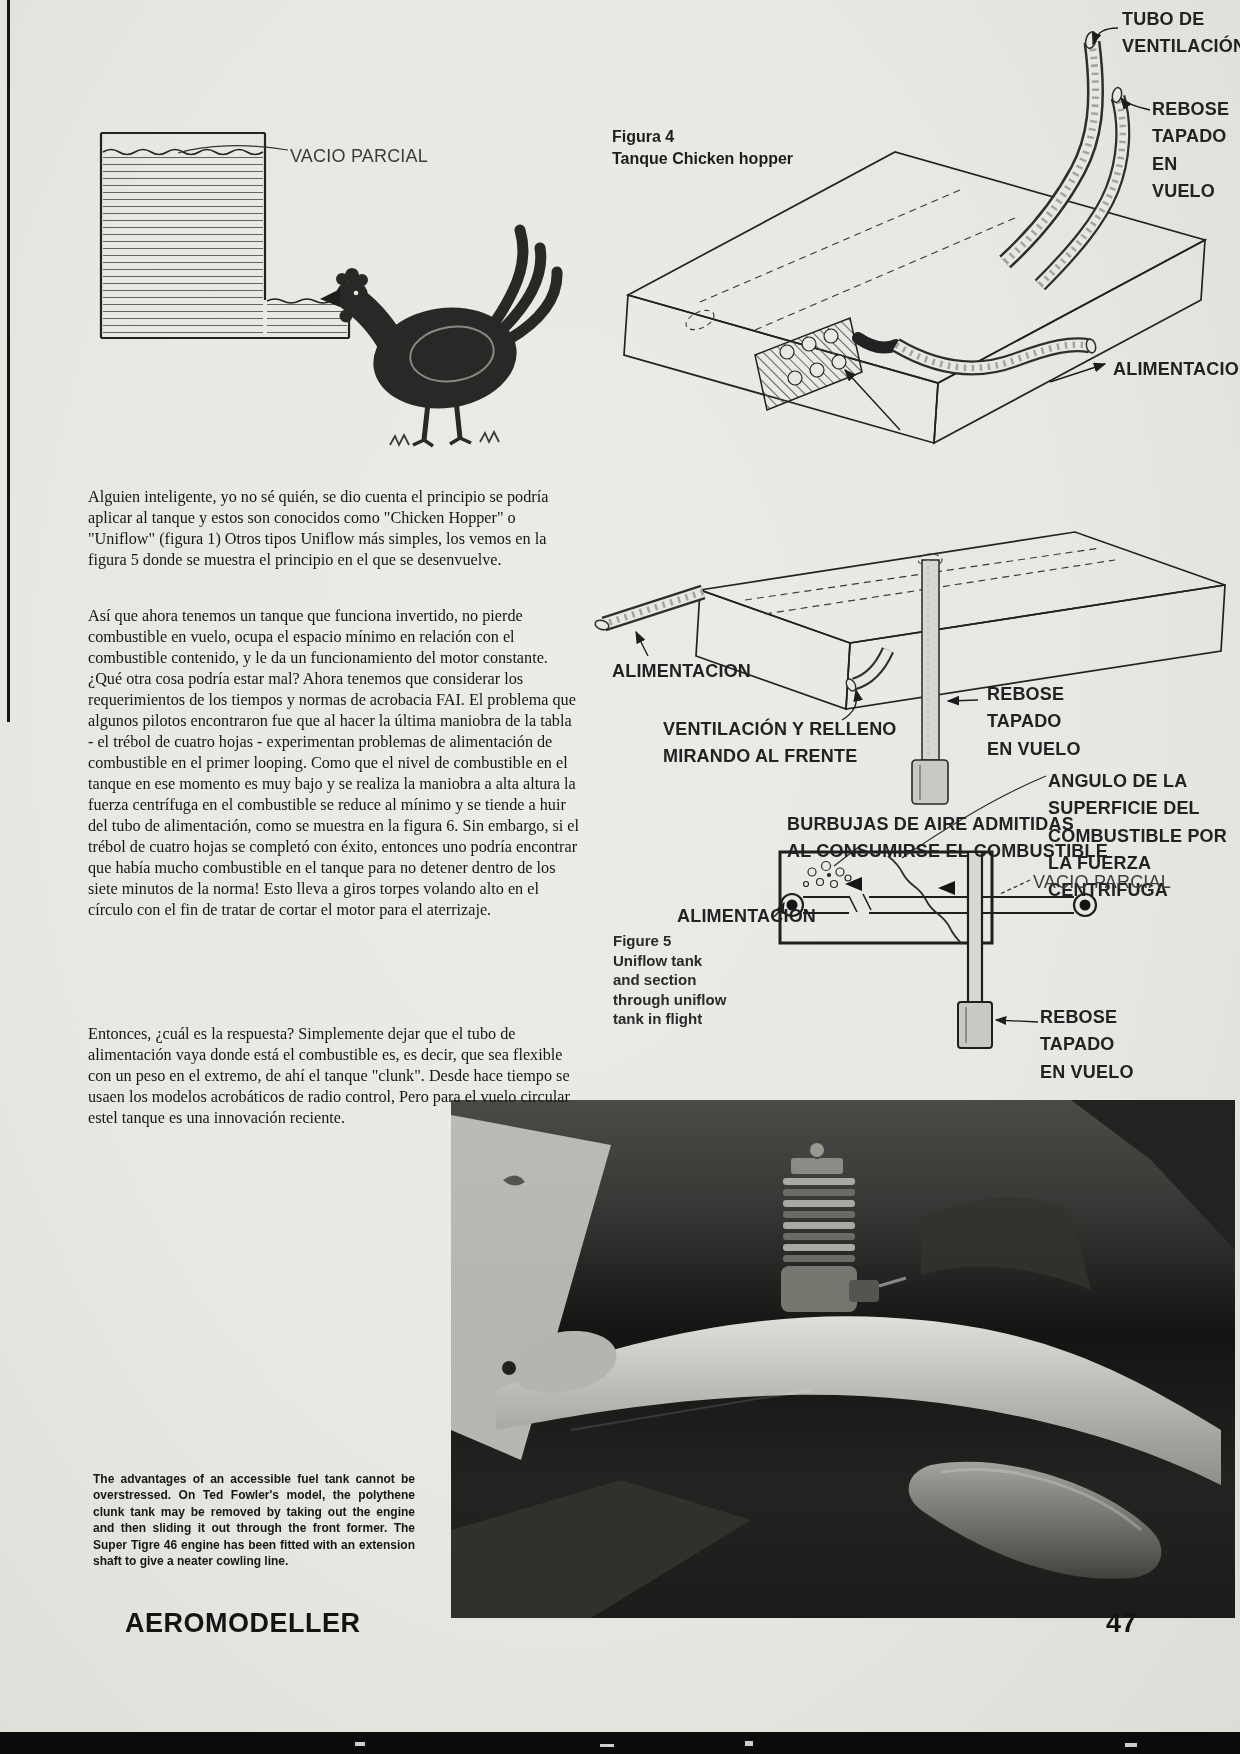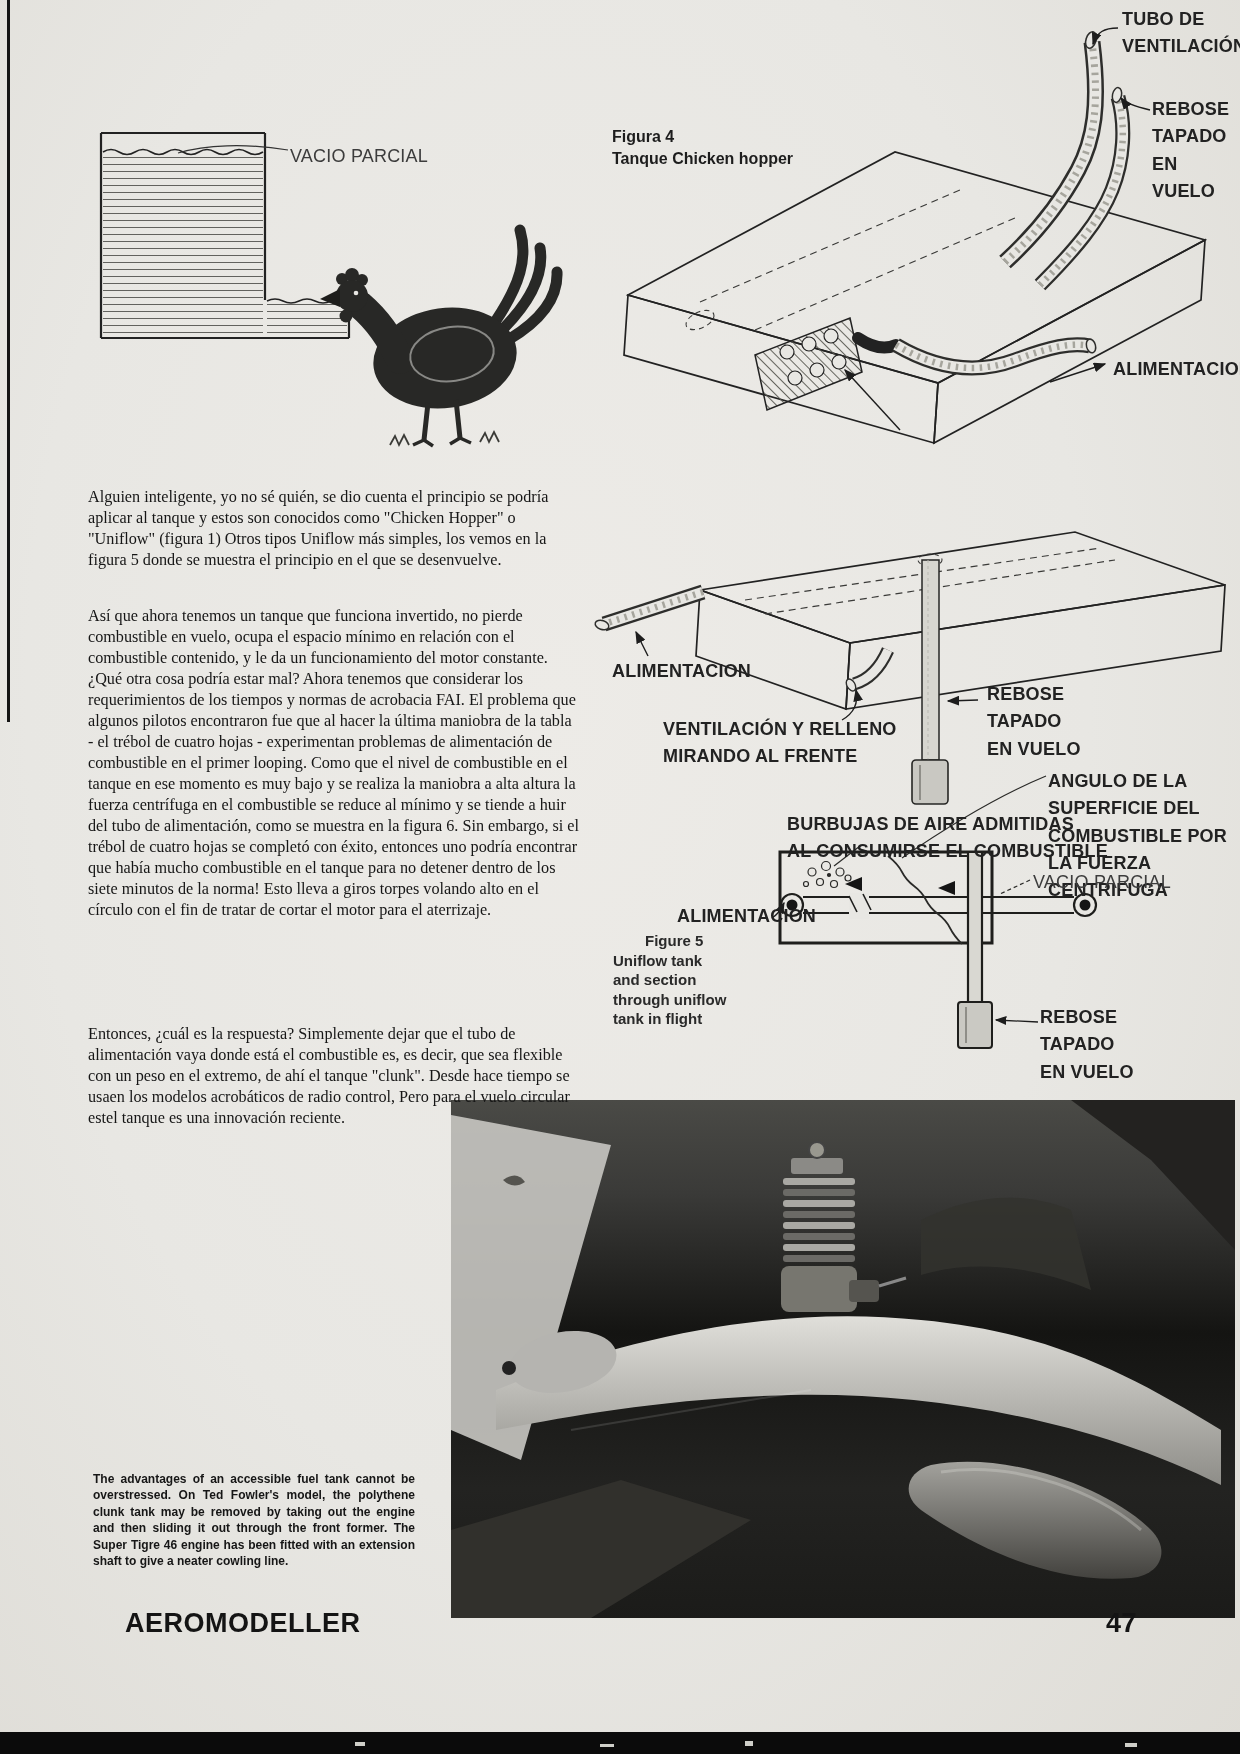--- a/index.html
+++ b/index.html
@@ -35,21 +35,21 @@
   }
   .bodytext{
     position:absolute;
     left:88px;width:492px;
     font-family:"Liberation Serif", serif;
     font-size:16.2px;
     line-height:21px;
     color:#161616;
   }
   .fig5cap{position:absolute;font-size:15px;color:#2a2a2a;line-height:19.5px;}
-  .fig5cap .t{font-weight:700;display:block;margin-left:32px;}
+  .fig5cap .t{font-weight:700;display:block;}
   .fig5cap .b{white-space:pre-line;font-weight:700;}
   .photo-caption{
     position:absolute;
     font-weight:700;
     font-size:12px;
     line-height:16.4px;
     text-align:justify;
     color:#161616;
   }
   .brand{

